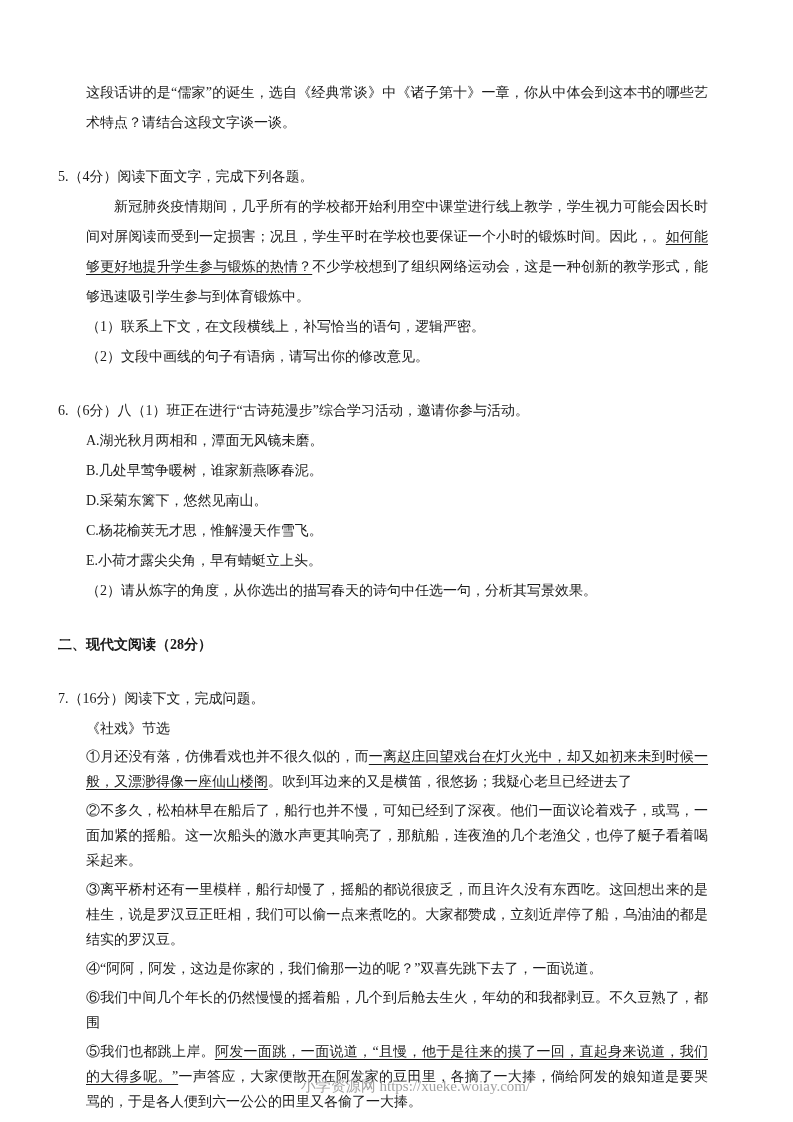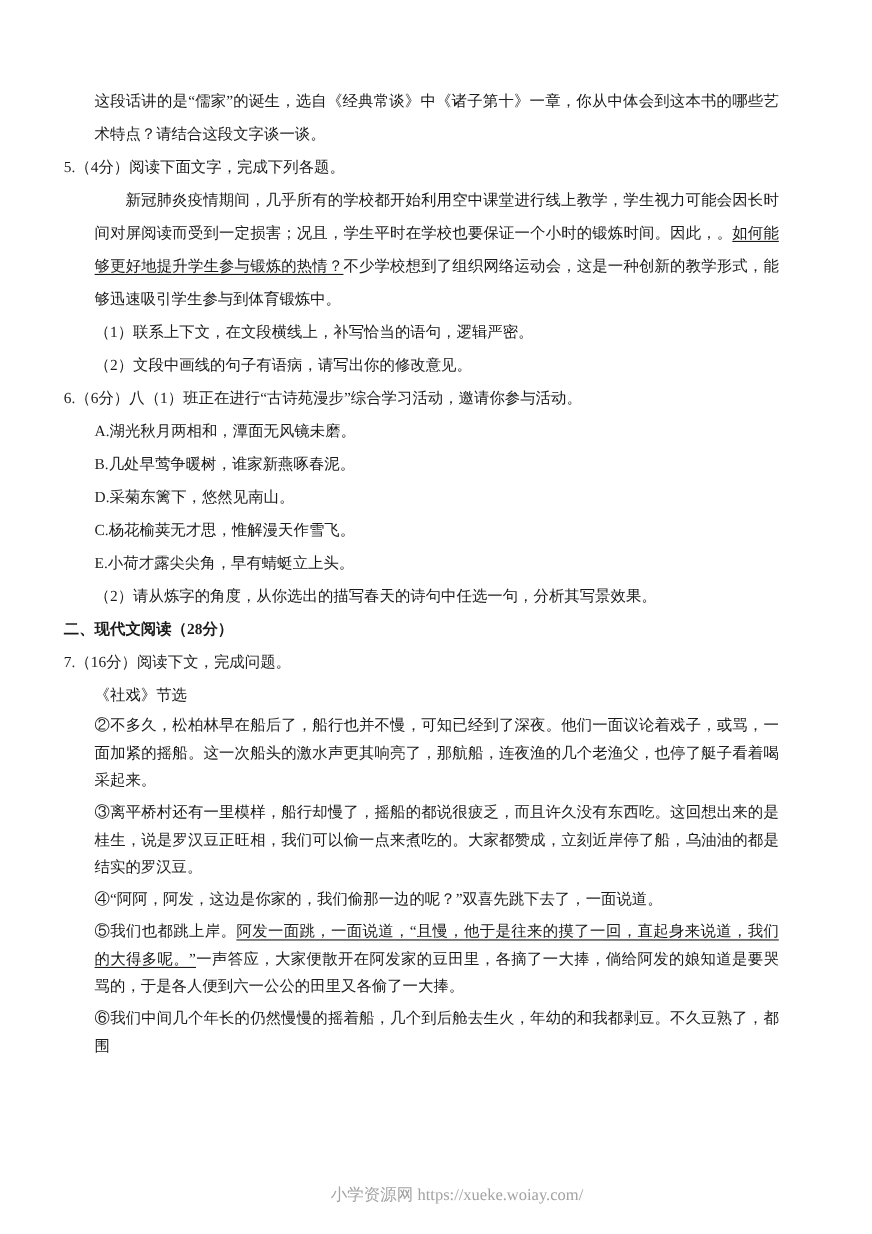--- a/index.html
+++ b/index.html
@@ -17,21 +17,21 @@
     overflow: hidden;
   }
   .content {
     padding: 78px 85px 0 86px;
     font-size: 14px;
   }
   .line {
     line-height: 30px;
     text-align: justify;
   }
-  .item { margin-left: -28px; }
+  .item { margin-left: -28px; margin-top: 24px; }
   .indent2 { text-indent: 2em; }
   .bold { font-weight: 700; }
   .center { text-align: left; }
   .u {
     text-decoration: underline;
     text-underline-offset: 3px;
     text-decoration-thickness: 1px;
   }
   .essay .eline {
     line-height: 25px;
@@ -79,26 +79,27 @@
 
     <p class="line">（2）请从炼字的角度，从你选出的描写春天的诗句中任选一句，分析其写景效果。</p>
 
     <p class="line item bold">二、现代文阅读（28分）</p>
 
     <p class="line item">7.（16分）阅读下文，完成问题。</p>
 
     <p class="line center">《社戏》节选</p>
 
     <div class="essay">
+      <p class="eline"><span>①月还没有落，仿佛看戏也并不很久似的，而</span><span class="u">一离赵庄回望戏台在灯火光中，却又如初来未到时候一般，又漂渺得像一座仙山楼阁</span><span>。吹到耳边来的又是横笛，很悠扬；我疑心老旦已经进去了</span></p>
 
       <p class="eline">②不多久，松柏林早在船后了，船行也并不慢，可知已经到了深夜。他们一面议论着戏子，或骂，一面加紧的摇船。这一次船头的激水声更其响亮了，那航船，连夜渔的几个老渔父，也停了艇子看着喝采起来。</p>
       <p class="eline">③离平桥村还有一里模样，船行却慢了，摇船的都说很疲乏，而且许久没有东西吃。这回想出来的是桂生，说是罗汉豆正旺相，我们可以偷一点来煮吃的。大家都赞成，立刻近岸停了船，乌油油的都是结实的罗汉豆。</p>
       <p class="eline">④“阿阿，阿发，这边是你家的，我们偷那一边的呢？”双喜先跳下去了，一面说道。</p>
 
+      <p class="eline">⑥我们中间几个年长的仍然慢慢的摇着船，几个到后舱去生火，年幼的和我都剥豆。不久豆熟了，都围</p>
+
       <p class="eline"><span>⑤我们也都跳上岸。</span><span class="u">阿发一面跳，一面说道，“且慢，他于是往来的摸了一回，直起身来说道，我们的大得多呢。”</span><span>一声答应，大家便散开在阿发家的豆田里，各摘了一大捧，倘给阿发的娘知道是要哭骂的，于是各人便到六一公公的田里又各偷了一大捧。</span></p>
-
-      <p class="eline">⑥我们中间几个年长的仍然慢慢的摇着船，几个到后舱去生火，年幼的和我都剥豆。不久豆熟了，都围</p>
     </div>
 
   </div>
 
   <div class="footer"><span>小学资源网</span> <a>https://xueke.woiay.com/</a></div>
 </div>
 
 </body></html>

